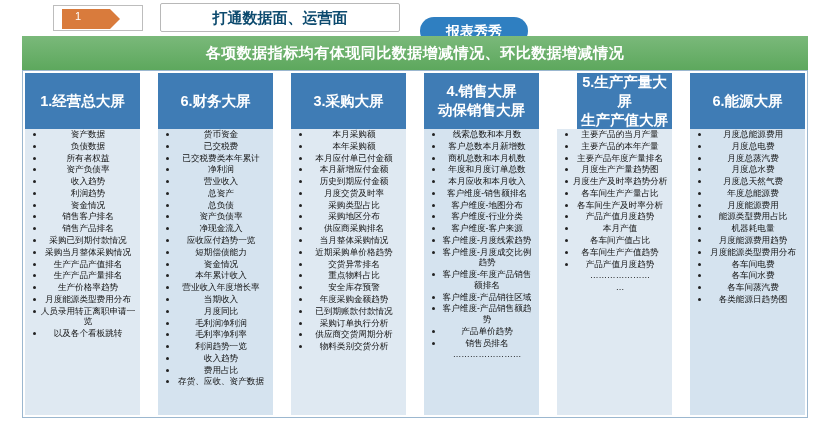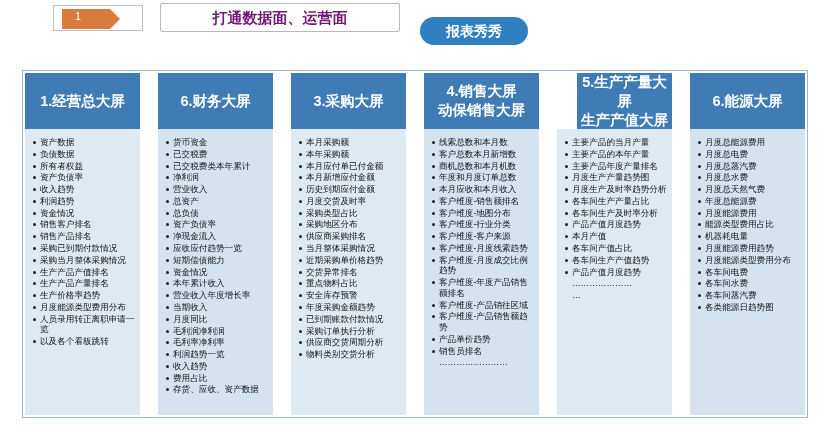--- a/index.html
+++ b/index.html
@@ -74,21 +74,21 @@
     width: 240px;
     height: 29px;
     background: #ffffff;
     border: 1px solid #b8b8b8;
     border-radius: 2px;
     box-sizing: border-box;
     text-align: center;
     line-height: 27px;
     font-size: 15px;
     font-weight: bold;
-    color: #701a75;
+    color: #0c4a6e;
   }
   .pill {
     position: absolute;
     left: 420px;
     top: 17px;
     width: 108px;
     height: 28px;
     border-radius: 14px;
     background: #2f7fc1;
     color: #ffffff;
@@ -154,23 +154,24 @@
     font-weight: bold;
     line-height: 19px;
     padding: 0 2px;
     box-sizing: border-box;
     white-space: pre-line;
   }
   .col-head.alt { background: #3f7cb5; margin-left: 20px; }
   .col-body {
     flex: 1 1 auto;
     background: #dfe9f2;
-    padding: 8px 4px 4px 6px;
+    padding: 0 4px 4px 6px;
     box-sizing: border-box;
     overflow: hidden;
+    text-align: center;
   }
   .col:nth-child(even) .col-body { background: #d5e3ef; }
 
   ul.items {
     list-style: none;
     margin: 0;
     padding: 0;
   }
   ul.items li {
     position: relative;
@@ -201,20 +202,21 @@
 
   <div class="top-row">
     <div class="tag-arrow">
       <div class="fill"></div>
       <div class="num">1</div>
     </div>
     <div class="title-box">打通数据面、运营面</div>
     <div class="pill">报表秀秀</div>
   </div>
 
+  <div class="banner">各项数据指标均有体现同比数据增减情况、环比数据增减情况</div>
 
   <div class="frame"></div>
 
   <div class="cols">
 
     <div class="col">
       <div class="col-head">1.经营总大屏</div>
       <div class="col-body">
         <ul class="items">
           <li>资产数据</li>

